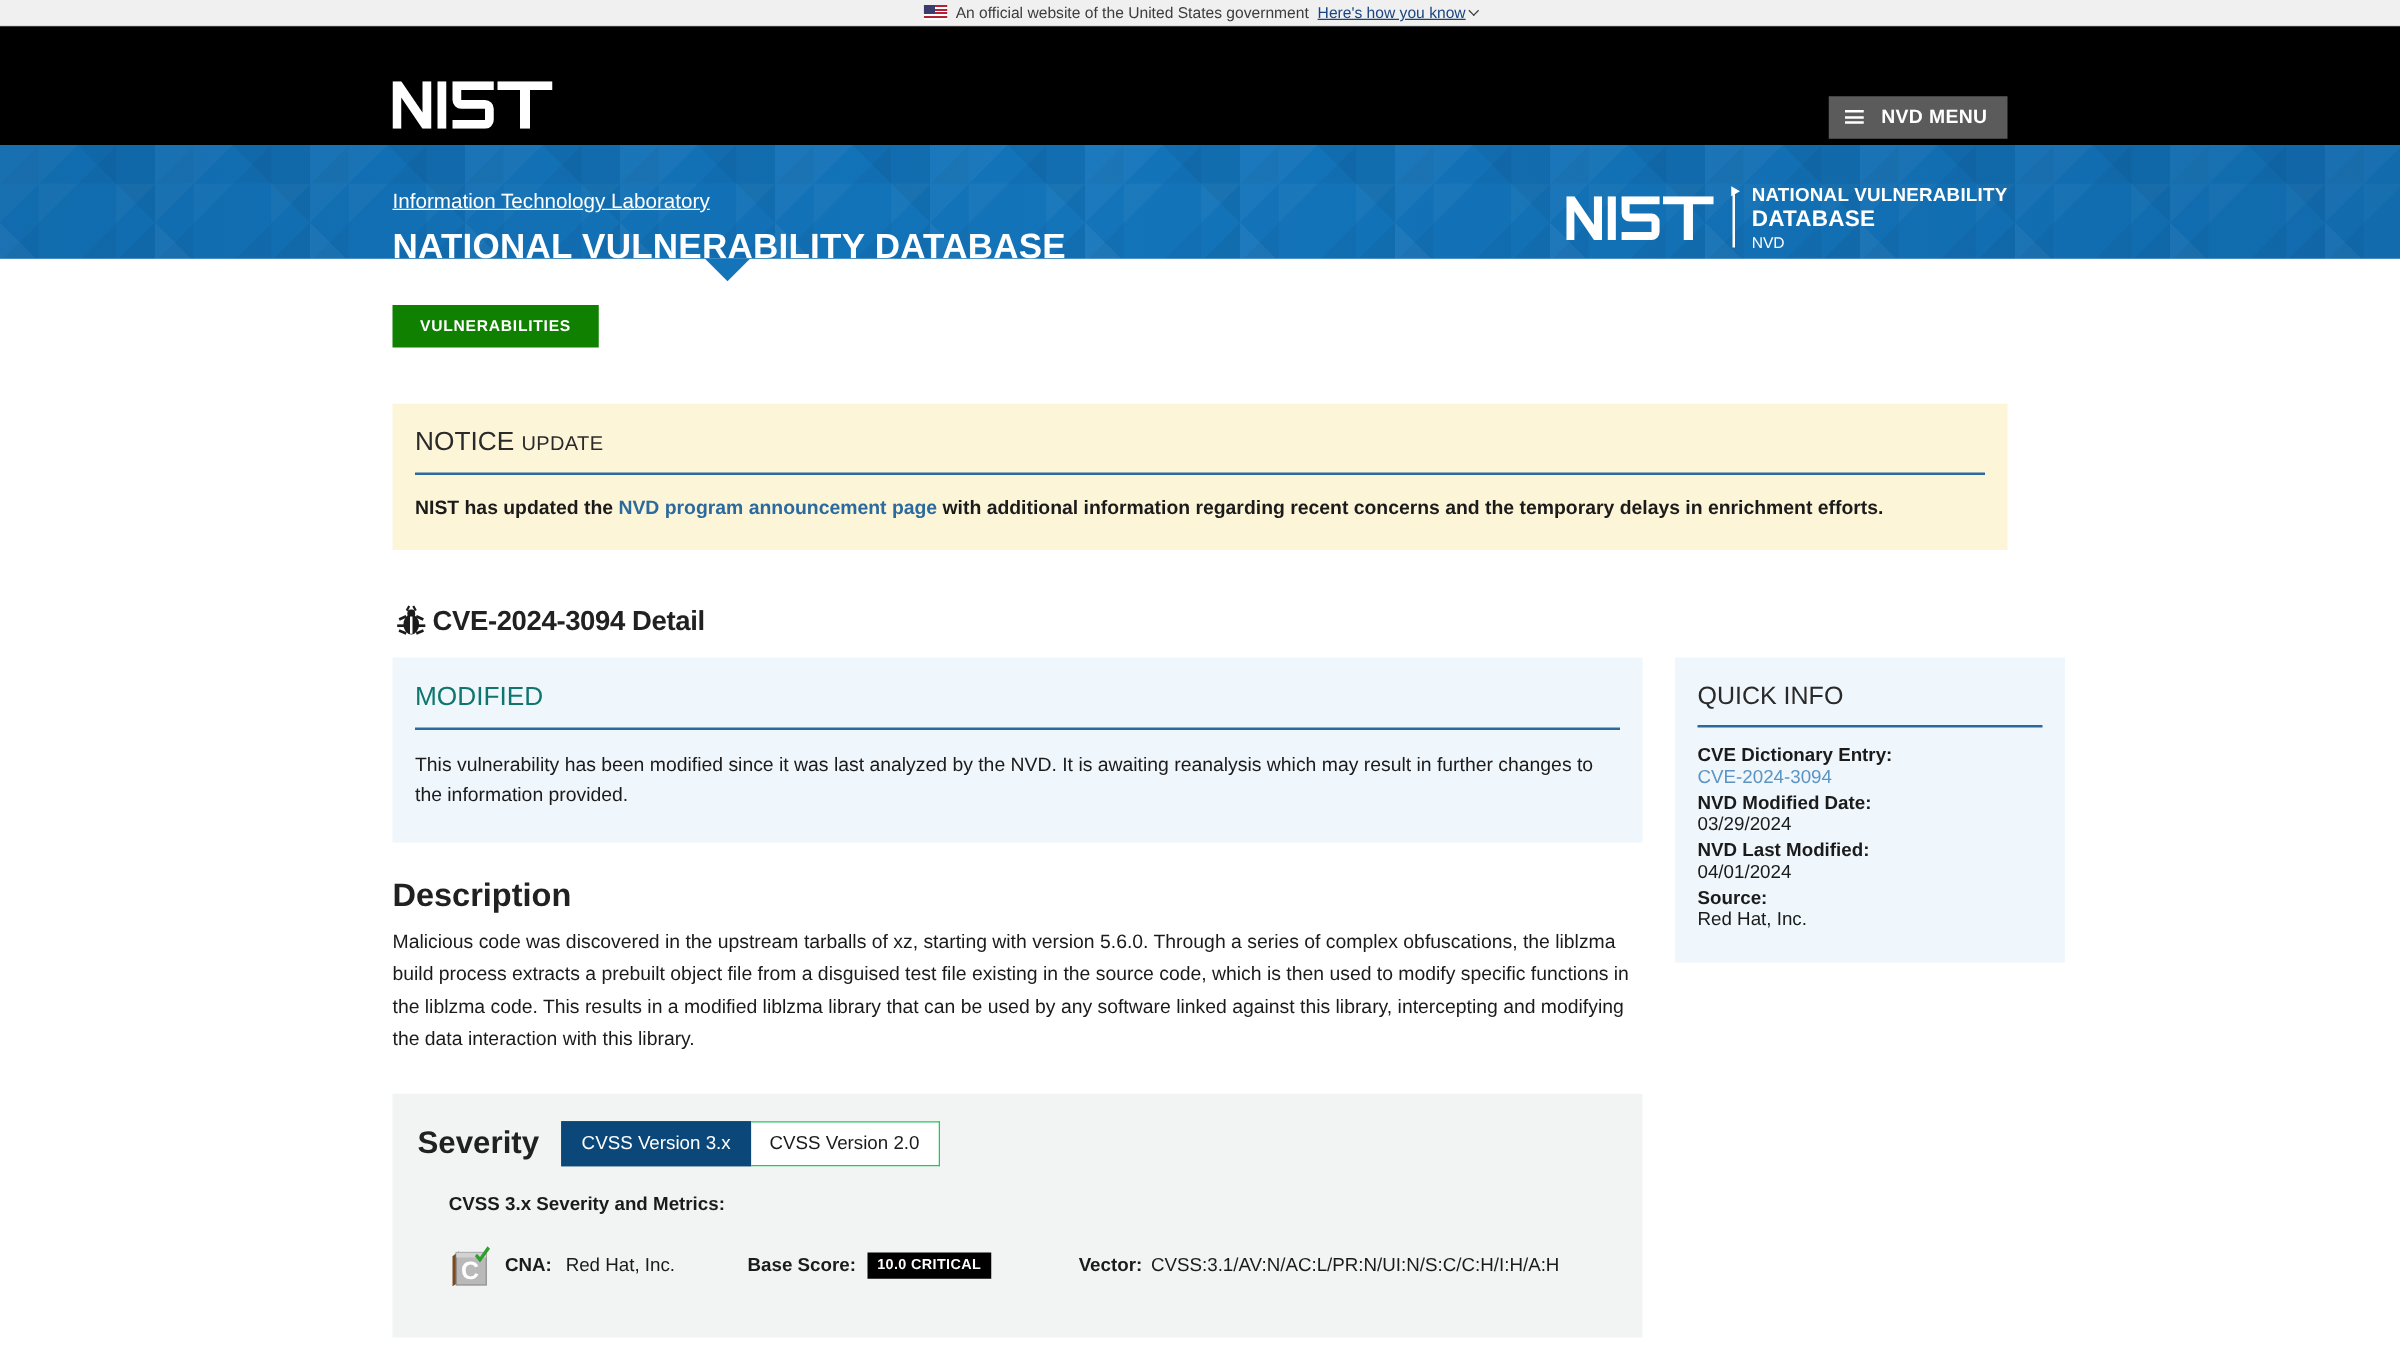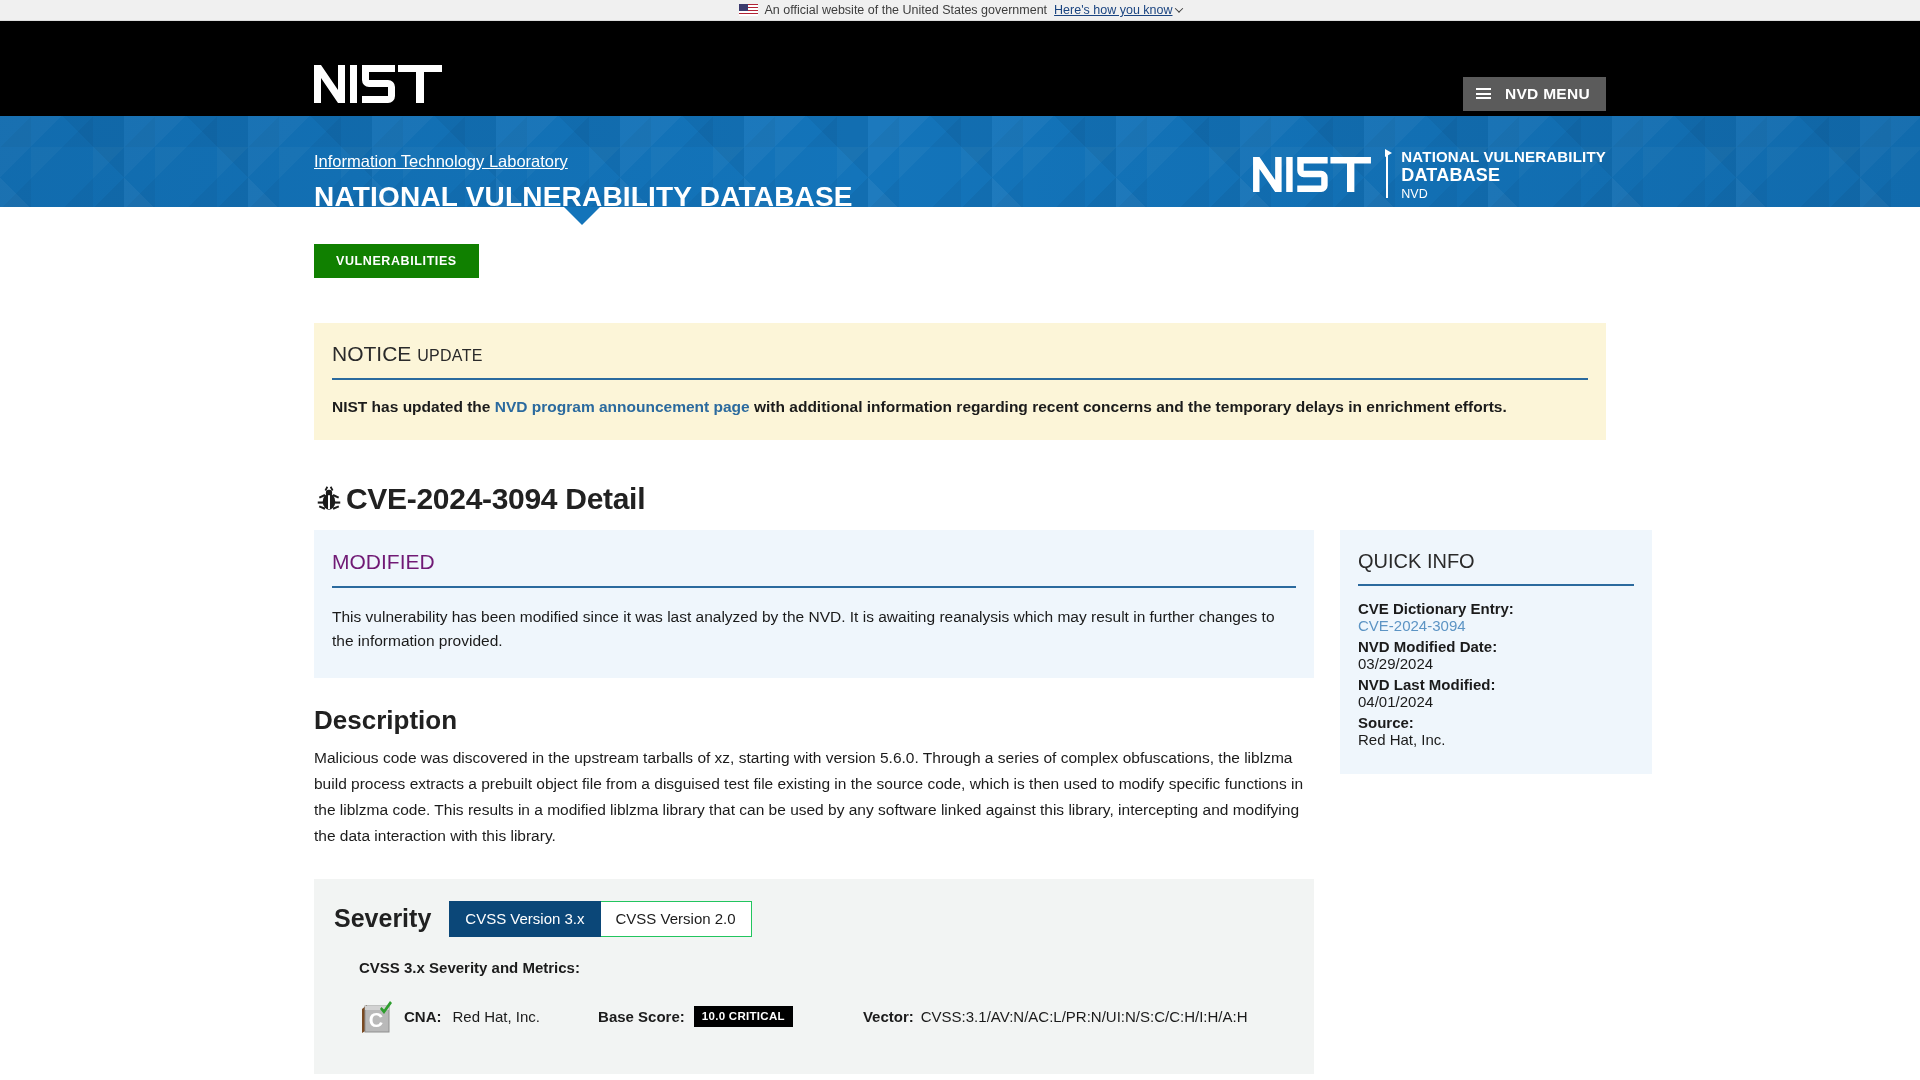--- a/index.html
+++ b/index.html
@@ -145,28 +145,28 @@
   .notice-head { font-size: 21px; color: #2a2a2a; font-weight: normal; }
   .notice-head .sub { font-size: 16px; letter-spacing: .3px; }
   .notice-rule { height: 2px; background: #2b6a9e; margin: 12px 0 16px 0; }
   .notice-body { font-size: 15.5px; font-weight: bold; color: #1b1b1b; line-height: 1.45; }
   .notice-body a { color: #2b6a9e; text-decoration: none; cursor: pointer; }
 
   .cve-title-row {
     margin-top: 42px; display: flex; align-items: center; gap: 2px;
   }
   .bug-icon { width: 30px; height: 30px; flex: none; position: relative; }
-  .cve-title { font-size: 30px; font-weight: bold; color: #212121; letter-spacing: -.3px; }
+  .cve-title { font-size: 22px; font-weight: bold; color: #212121; letter-spacing: -.3px; }
 
   .content-cols { display: flex; gap: 26px; align-items: flex-start; margin-top: 14px; }
   .col-main { width: 1000px; flex: none; }
   .col-side { width: 312px; flex: none; }
 
   .status-panel { background: #eff6fc; padding: 20px 18px 24px 18px; }
-  .status-title { font-size: 21px; color: #701a75; }
+  .status-title { font-size: 21px; color: #0f766e; }
   .status-rule { height: 2px; background: #2b6a9e; margin: 12px 0 17px 0; }
   .status-text { font-size: 15.5px; color: #1b1b1b; line-height: 1.55; }
 
   .desc-heading { font-size: 26px; font-weight: bold; color: #212121; margin: 27px 0 9px 0; }
   .desc-text { font-size: 15.5px; color: #1b1b1b; line-height: 1.68; }
 
   .quick-info { background: #eff6fc; padding: 20px 18px 22px 18px; }
   .qi-title { font-size: 20px; color: #2a2a2a; }
   .qi-rule { height: 2px; background: #2b6a9e; margin: 11px 0 14px 0; }
   .qi-label { font-size: 15px; font-weight: bold; color: #1b1b1b; margin-top: 2px; }

